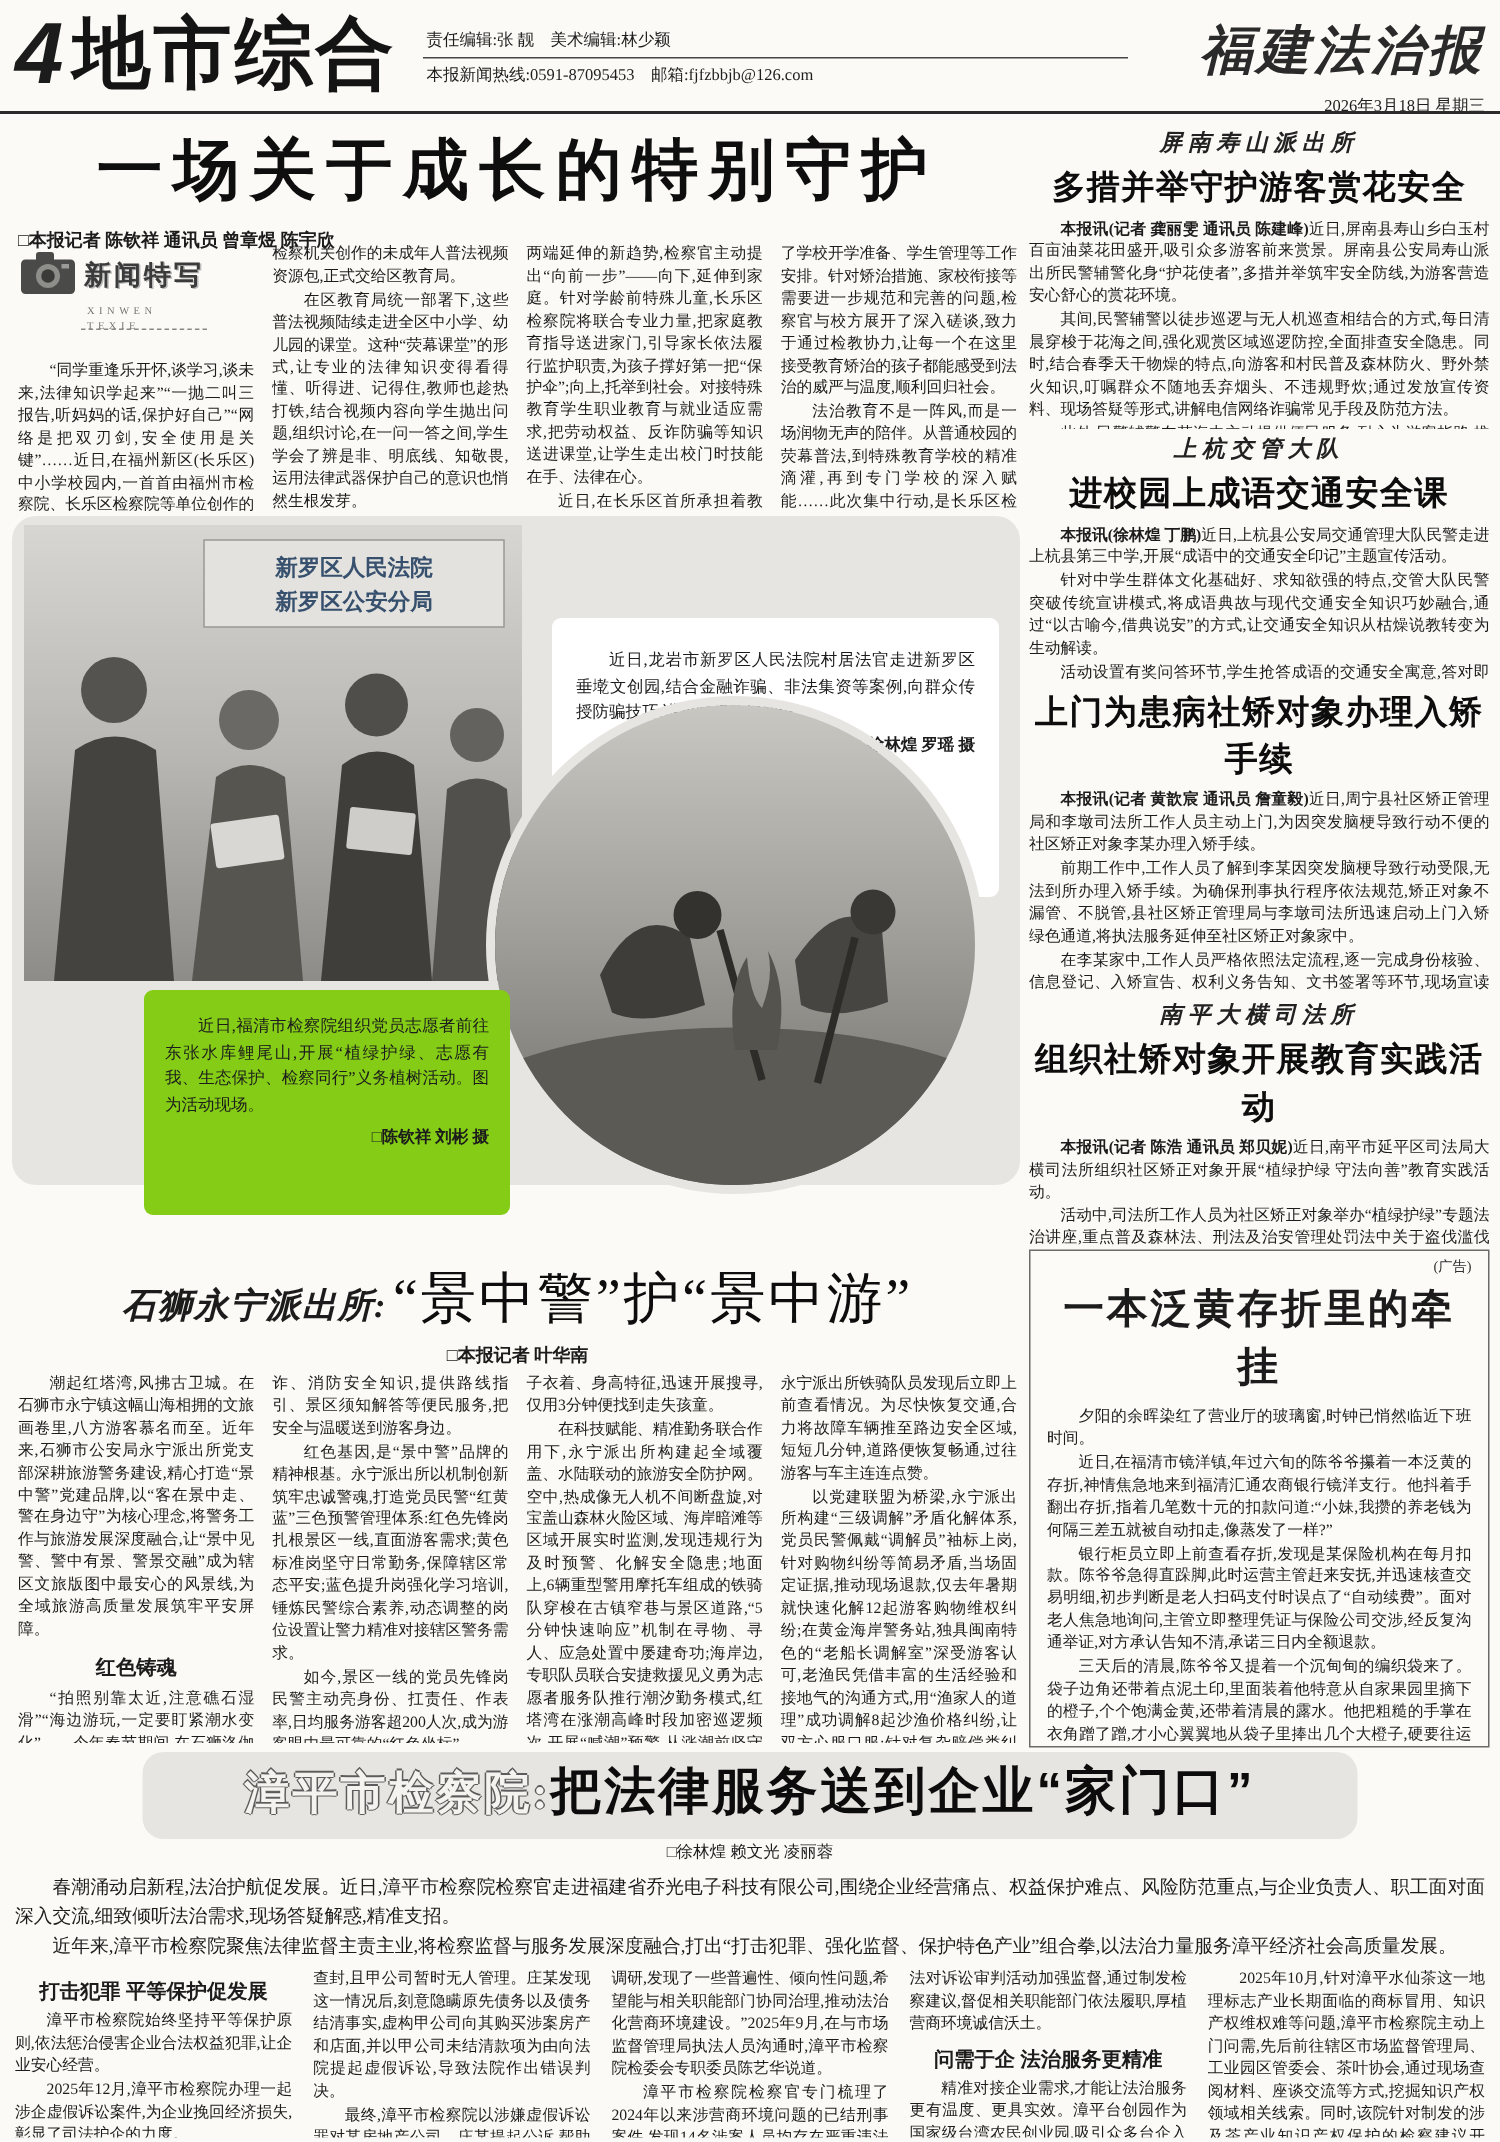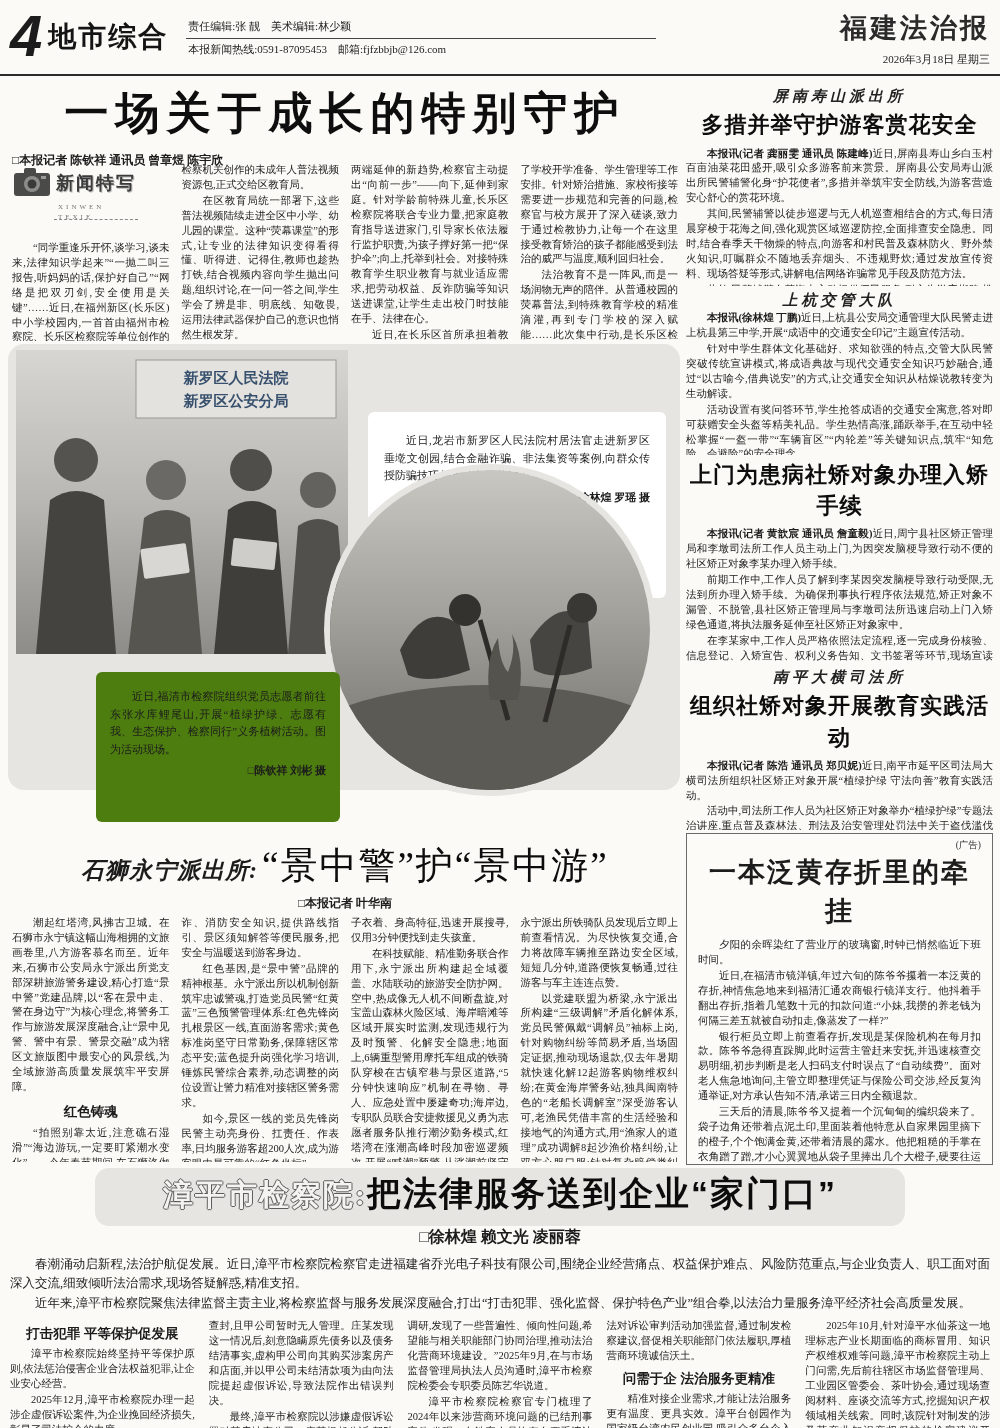--- a/index.html
+++ b/index.html
@@ -9,27 +9,27 @@
   p{margin:0 0 1px;text-indent:2em;text-align:justify;}
   p.cont{text-indent:0;}
   .body-text{font-size:10.5px;line-height:1.42;}
   .subhead{text-align:center;font-weight:bold;font-size:13.5px;margin:7px 0 5px;text-indent:0;
            font-family:"Liberation Sans",sans-serif;}
   .credit{text-align:right;font-weight:bold;text-indent:0;margin-top:4px;}
   
   #header{position:absolute;left:10px;top:6px;width:980px;height:64px;}
   #pageno{float:left;font-size:58px;font-weight:900;font-style:italic;line-height:60px;
           font-family:"Liberation Sans",sans-serif;}
-  #section-title{float:left;font-size:28px;font-weight:900;letter-spacing:2px;line-height:62px;
+  #section-title{float:left;font-size:52px;font-weight:900;letter-spacing:2px;line-height:62px;
           margin-left:6px;color:#141414;font-family:Liberation Serif, serif;}
   #hdr-mid{float:left;margin-left:18px;width:470px;margin-top:10px;}
   .hdr-row{font-size:11px;padding:3px 2px 4px;white-space:nowrap;}
   .hdr-row.first{border-bottom:1px solid #444;}
   #hdr-right{float:right;text-align:right;margin-top:4px;}
-  #masthead{font-size:27px;font-weight:bold;letter-spacing:3px;color:#2a2a2a;}
+  #masthead{font-size:35px;font-weight:bold;font-style:italic;letter-spacing:3px;color:#2a2a2a;}
   #issue-date{font-size:11px;margin-top:6px;}
   #header-rule{position:absolute;left:0;top:74px;width:1000px;border-top:2px solid #2b2b2b;}
   
   #lead{position:absolute;left:12px;top:84px;width:666px;}
   .lead-title{text-align:center;font-size:44px;font-weight:900;letter-spacing:7px;
               font-family:"Liberation Sans",sans-serif;color:#0e0e0e;}
   .lead-byline{text-align:left;font-size:12px;font-weight:bold;margin-top:9px;}
   #lead-cols{position:absolute;left:12px;top:163px;width:666px;height:178px;display:grid;
              grid-template-columns:repeat(4,1fr);gap:12px;overflow:hidden;}
   
@@ -40,21 +40,21 @@
   .stamp-sub{position:absolute;left:46px;top:40px;font-size:7px;letter-spacing:3px;color:#777;}
   .stamp-rule{position:absolute;left:42px;top:56px;width:84px;border-top:1px dashed #888;}
   
   #photo-block{position:absolute;left:8px;top:344px;width:672px;height:446px;background:#e7e5e1;
                border-radius:16px;}
   #photo1{position:absolute;left:8px;top:6px;width:332px;height:304px;}
   #caption1{position:absolute;left:360px;top:68px;width:266px;height:146px;background:#fff;
             border-radius:6px;padding:20px 16px;font-size:11px;line-height:1.6;}
   #photo2{position:absolute;left:322px;top:126px;width:320px;height:320px;border-radius:50%;
           overflow:hidden;box-shadow:0 0 0 6px #e7e5e1;}
-  #caption2{position:absolute;left:88px;top:328px;width:216px;height:118px;background:#4d7c0f;
+  #caption2{position:absolute;left:88px;top:316px;width:216px;height:118px;background:#84cc16;
             border-radius:6px;padding:16px 14px;font-size:11px;line-height:1.6;}
   
   .brief{position:absolute;left:686px;width:307px;overflow:hidden;}
   #brief-0{top:86px;height:200px;}
   #brief-1{top:290px;height:165px;}
   #brief-2{top:457px;height:207px;}
   #brief-3{top:667px;height:163px;}
   .kicker{text-align:center;font-size:15px;font-style:italic;letter-spacing:4px;font-weight:bold;color:#222;}
   .brief-title{text-align:center;font-size:22px;font-weight:900;letter-spacing:1px;margin:2px 0 6px;color:#0d0d0d;}
   
@@ -72,21 +72,21 @@
                 grid-template-columns:repeat(4,1fr);gap:12px;overflow:hidden;}
   
   #bottom{position:absolute;left:10px;top:1168px;width:980px;height:260px;}
   .bottom-band{position:absolute;left:85px;top:0;width:810px;height:58px;background:#e7e5e1;
                border-radius:14px;}
   .bottom-title{position:relative;text-align:center;padding-top:3px;}
   .bt-prefix{font-size:30px;font-weight:900;letter-spacing:2px;color:#f4f3ef;
              text-shadow:-1px 0 #5c5c5c,1px 0 #5c5c5c,0 -1px #5c5c5c,0 1px #5c5c5c;}
   .bt-main{font-size:34px;font-weight:900;letter-spacing:2px;color:#0c0c0c;
            font-family:"Liberation Sans",sans-serif;}
-  .bottom-byline{text-align:center;font-size:16px;font-weight:bold;margin-top:10px;}
+  .bottom-byline{text-align:center;font-size:11px;font-weight:normal;margin-top:10px;}
   .bottom-intro{margin-top:7px;font-size:12.5px;line-height:1.5;}
   #bottom-cols{display:grid;grid-template-columns:repeat(5,1fr);gap:14px;margin-top:7px;
                height:112px;overflow:hidden;font-size:10.5px;line-height:1.42;}
   #bottom-cols .subhead{margin:5px 0 4px;}
 </style>
 </head>
 <body>
 
 <div id="header">
   <div id="pageno">4</div>
@@ -198,20 +198,21 @@
   <div class="kicker">屏南寿山派出所</div>
   <div class="brief-title">多措并举守护游客赏花安全</div>
   <p class="lead-p"><b>本报讯(记者 龚丽雯 通讯员 陈建峰)</b><span>近日,屏南县寿山乡白玉村百亩油菜花田盛开,吸引众多游客前来赏景。屏南县公安局寿山派出所民警辅警化身“护花使者”,多措并举筑牢安全防线,为游客营造安心舒心的赏花环境。</span></p>
   <div>
       <p>其间,民警辅警以徒步巡逻与无人机巡查相结合的方式,每日清晨穿梭于花海之间,强化观赏区域巡逻防控,全面排查安全隐患。同时,结合春季天干物燥的特点,向游客和村民普及森林防火、野外禁火知识,叮嘱群众不随地丢弃烟头、不违规野炊;通过发放宣传资料、现场答疑等形式,讲解电信网络诈骗常见手段及防范方法。</p>
       <p>此外,民警辅警在花海中主动提供便民服务,耐心为游客指路,推荐最佳观赏点,协助群众打卡拍照,第一时间响应游客遗失物品、孩子走失等求助,用高效服务化解群众难题。</p>
     </div>
 </div>
 <div class="brief body-text" id="brief-1">
   <div class="kicker">上杭交管大队</div>
+  <div class="brief-title">进校园上成语交通安全课</div>
   <p class="lead-p"><b>本报讯(徐林煌 丁鹏)</b><span>近日,上杭县公安局交通管理大队民警走进上杭县第三中学,开展“成语中的交通安全印记”主题宣传活动。</span></p>
   <div>
       <p>针对中学生群体文化基础好、求知欲强的特点,交管大队民警突破传统宣讲模式,将成语典故与现代交通安全知识巧妙融合,通过“以古喻今,借典说安”的方式,让交通安全知识从枯燥说教转变为生动解读。</p>
       <p>活动设置有奖问答环节,学生抢答成语的交通安全寓意,答对即可获赠安全头盔等精美礼品。学生热情高涨,踊跃举手,在互动中轻松掌握“一盔一带”“车辆盲区”“内轮差”等关键知识点,筑牢“知危险、会避险”的安全理念。</p>
     </div>
 </div>
 <div class="brief body-text" id="brief-2">
   <div class="brief-title">上门为患病社矫对象办理入矫手续</div>
   <p class="lead-p"><b>本报讯(记者 黄歆宸 通讯员 詹童毅)</b><span>近日,周宁县社区矫正管理局和李墩司法所工作人员主动上门,为因突发脑梗导致行动不便的社区矫正对象李某办理入矫手续。</span></p>
   <div>

